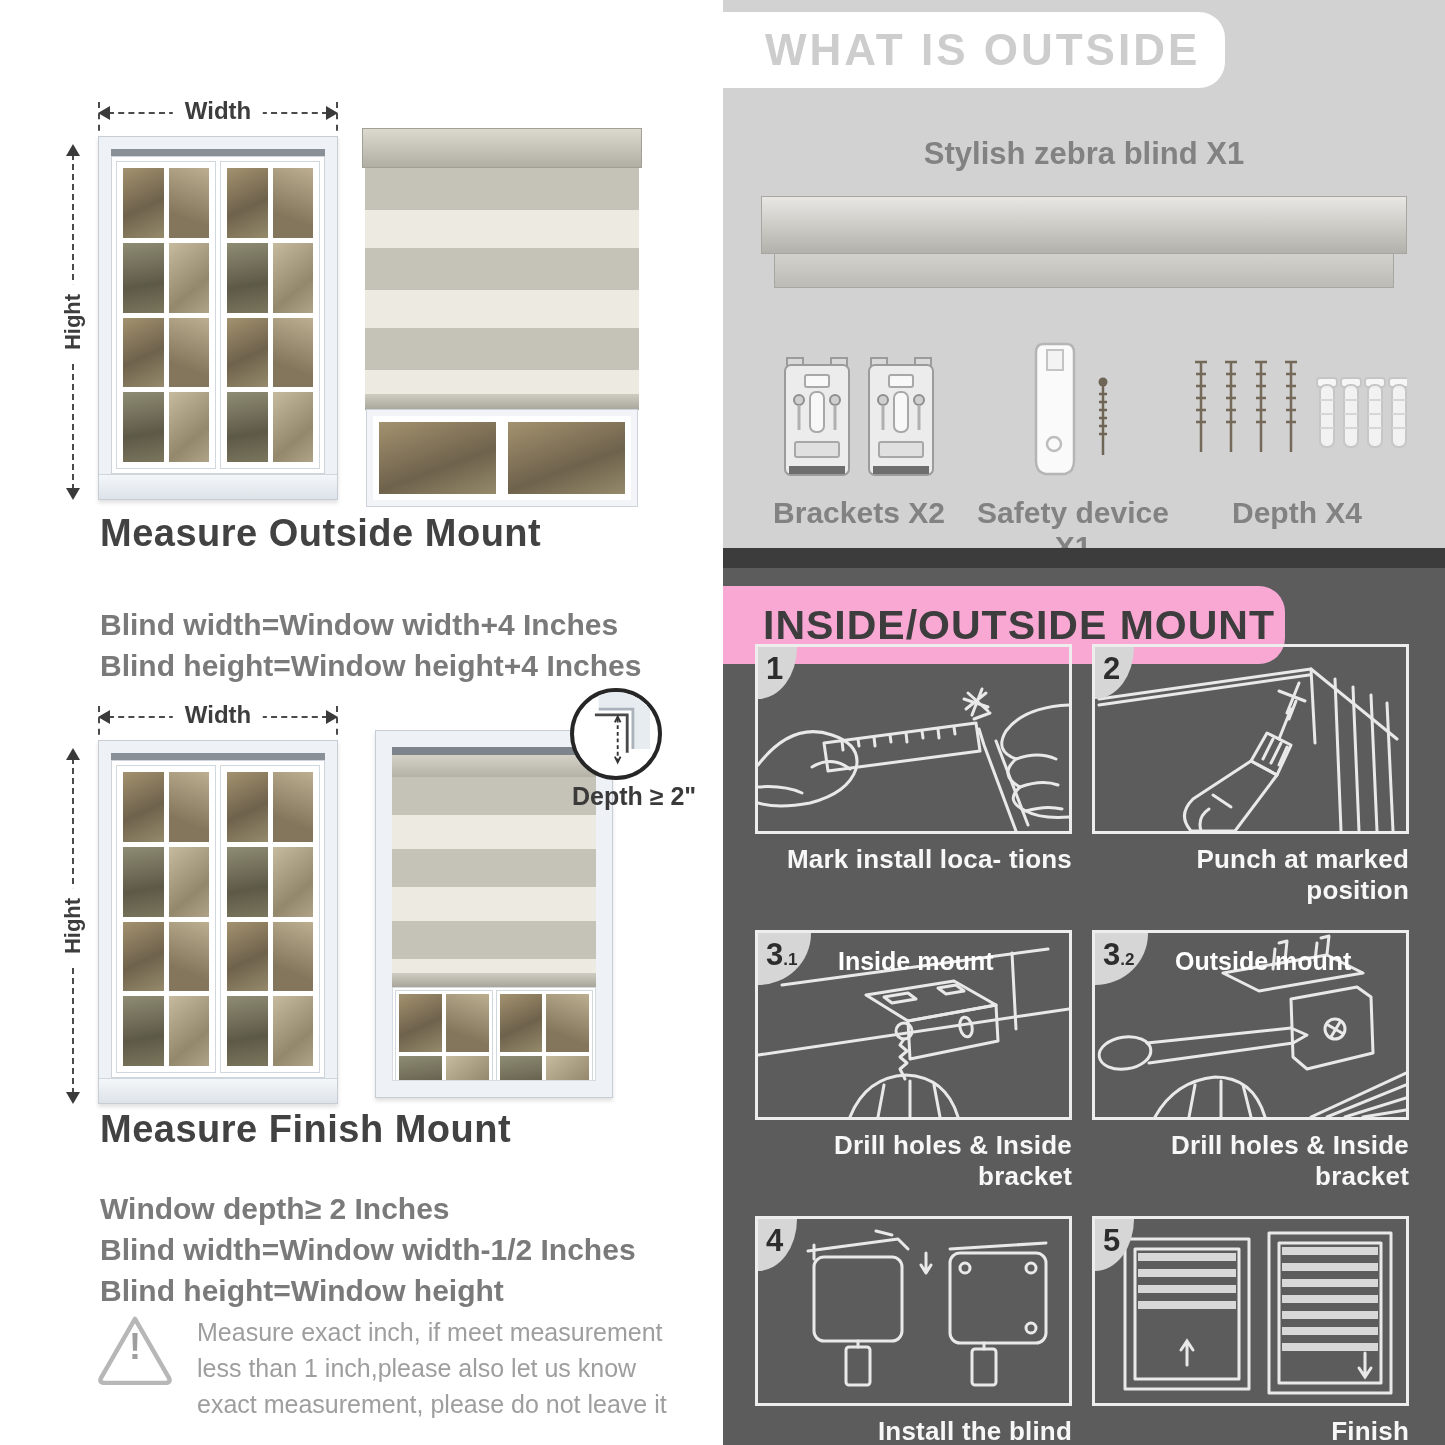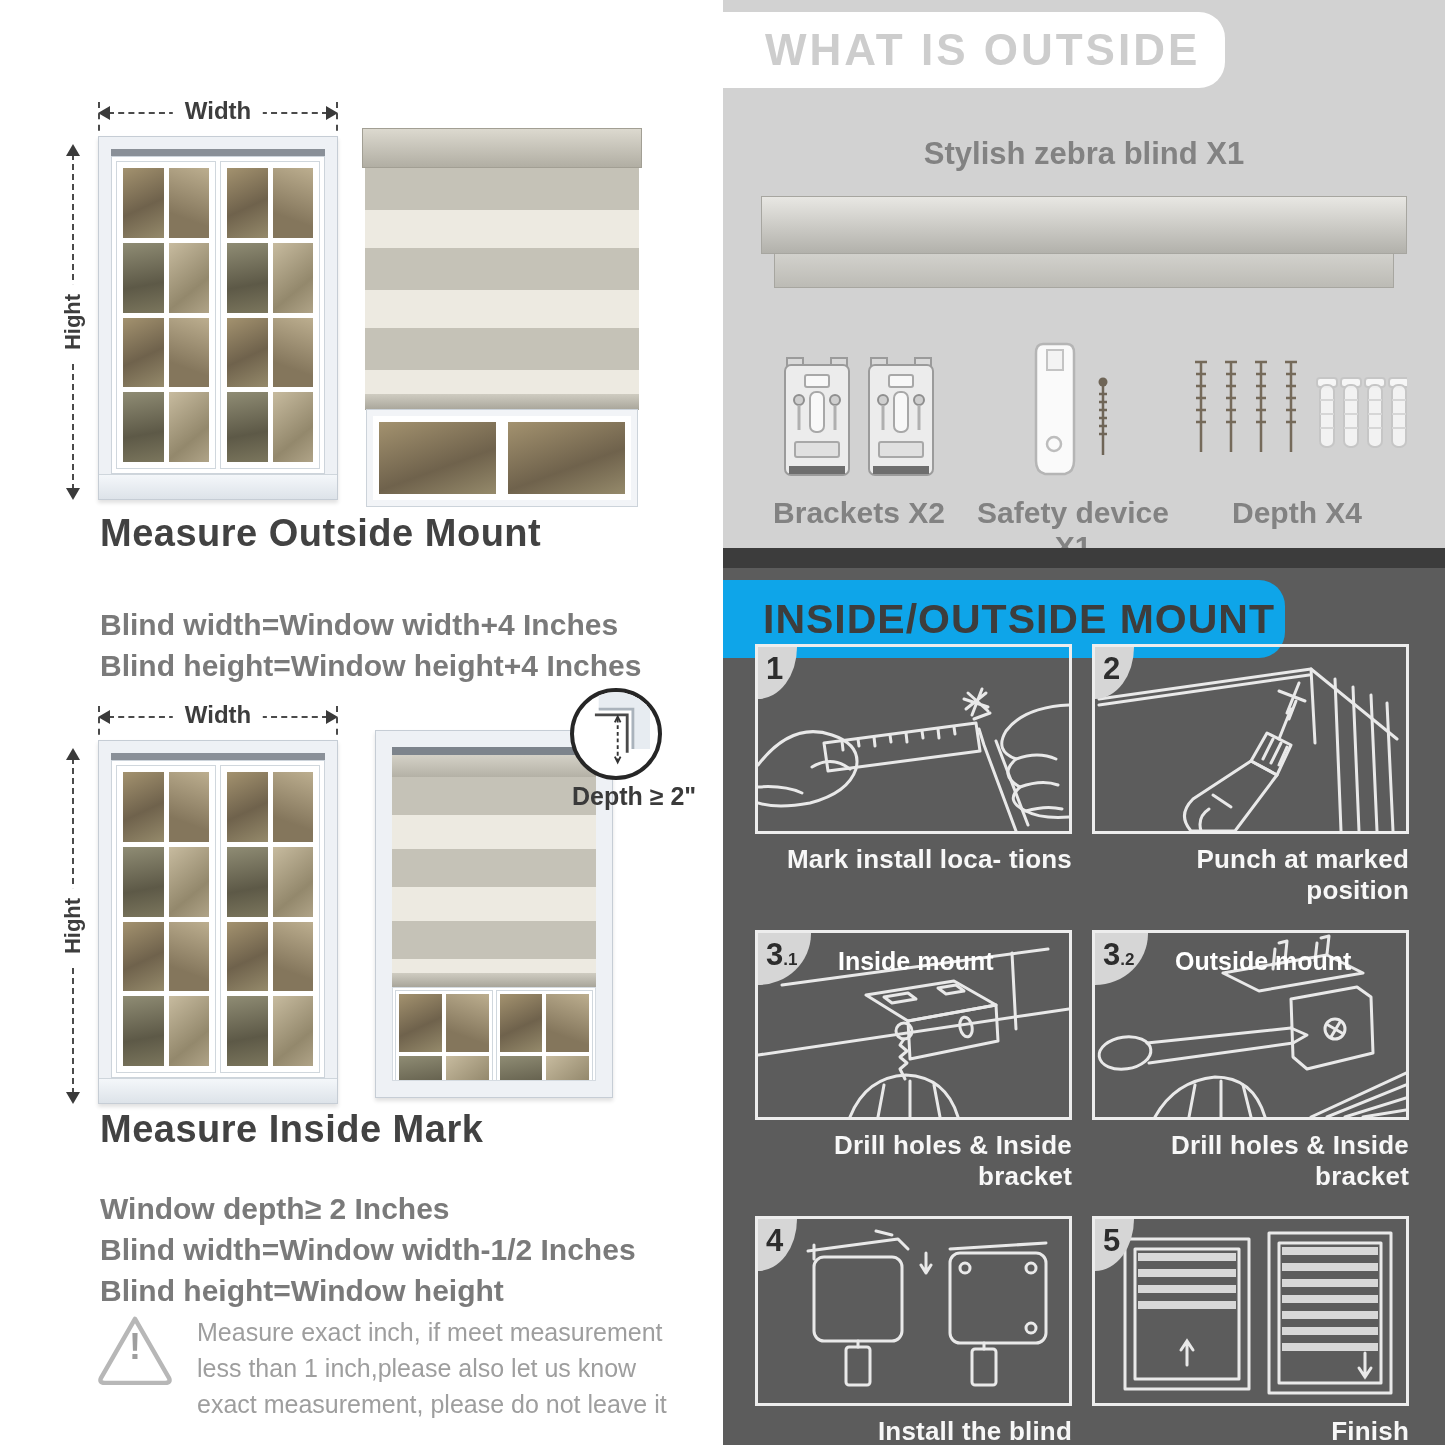--- a/index.html
+++ b/index.html
@@ -96,21 +96,21 @@
   .hr-top{height:56px;background:linear-gradient(#e8e7e3,#b2b1ab);border:1px solid #a7a6a0;}
   .hr-bot{height:33px;margin:0 13px;background:linear-gradient(#d2d1cc,#bcbbb5);
     border:1px solid #a7a6a0;border-top:none;}
   .item{position:absolute;top:328px;text-align:center;}
   .item .icon-box{height:152px;display:flex;align-items:flex-end;justify-content:center;}
   .item .ilabel{margin-top:16px;font-size:30px;font-weight:bold;color:#828282;}
   .item1{left:28px;width:216px;} .item2{left:243px;width:214px;} .item3{left:464px;width:220px;}
 
   .mount{position:relative;width:100%;height:897px;background:#5c5c5c;}
   .mount-strip{height:20px;background:#3c3c3c;}
-  .mount-banner{margin-top:12px;width:562px;height:78px;background:#0ea5e9;border-radius:0 26px 26px 0;
+  .mount-banner{margin-top:18px;width:562px;height:78px;background:#f9a8d4;border-radius:0 26px 26px 0;
     line-height:78px;padding-left:40px;box-sizing:border-box;font-size:41px;font-weight:bold;
     color:#3d3d3d;letter-spacing:1px;}
   .steps-grid{position:absolute;top:96px;left:32px;width:654px;display:grid;
     grid-template-columns:317px 317px;column-gap:20px;row-gap:24px;}
   .panel{height:190px;border:3px solid #ededed;position:relative;box-sizing:border-box;}
   .panel svg.art{position:absolute;left:0;top:0;width:100%;height:100%;}
   .badge{position:absolute;top:0;left:0;height:46px;background:#d6d6d6;border-radius:0 0 100% 0;
     color:#2d2d2d;padding:0 14px 6px 8px;font-size:31px;font-weight:bold;line-height:44px;z-index:2;}
   .badge .sub{font-size:17px;font-weight:bold;}
   .panel-label{position:absolute;top:14px;left:80px;color:#fff;font-size:25px;font-weight:bold;z-index:2;}
@@ -252,21 +252,21 @@
         <rect x="62" y="0" width="18" height="60" fill="#e7ecf1"></rect>
         <path d="M26 18 L62 18 L62 60" fill="none" stroke="#aab3bc" stroke-width="3"></path>
         <path d="M22 24 L56 24 L56 64" fill="none" stroke="#4a4a4a" stroke-width="3"></path>
         <line x1="46" y1="28" x2="46" y2="72" stroke="#333" stroke-width="2" stroke-dasharray="4 3"></line>
         <path d="M43 32 L46 26 L49 32 M43 68 L46 74 L49 68" fill="none" stroke="#333" stroke-width="2"></path>
       </svg>
     </div>
     <div class="depth-label" style="left:514px;top:92px;">Depth ≥ 2"</div>
   </div>
 
-  <div class="h-measure" style="top:1108px;">Measure Inside Mark</div>
+  <div class="h-measure" style="top:1108px;">Measure Finish Mount</div>
   <div class="sub-measure" style="top:1156px;margin-top:32px;">
     <div>Window depth≥ 2 Inches</div>
     <div>Blind width=Window width-1/2 Inches</div>
     <div>Blind height=Window height</div>
   </div>
 
   <div class="warning">
     <div class="warn-tri">
       <svg viewBox="0 0 90 84" width="80" height="76">
         <path d="M45 7 L83 73 Q86 79 79 79 L11 79 Q4 79 7 73 Z" fill="none" stroke="#b7b7b7" stroke-width="5" stroke-linejoin="round"></path>

